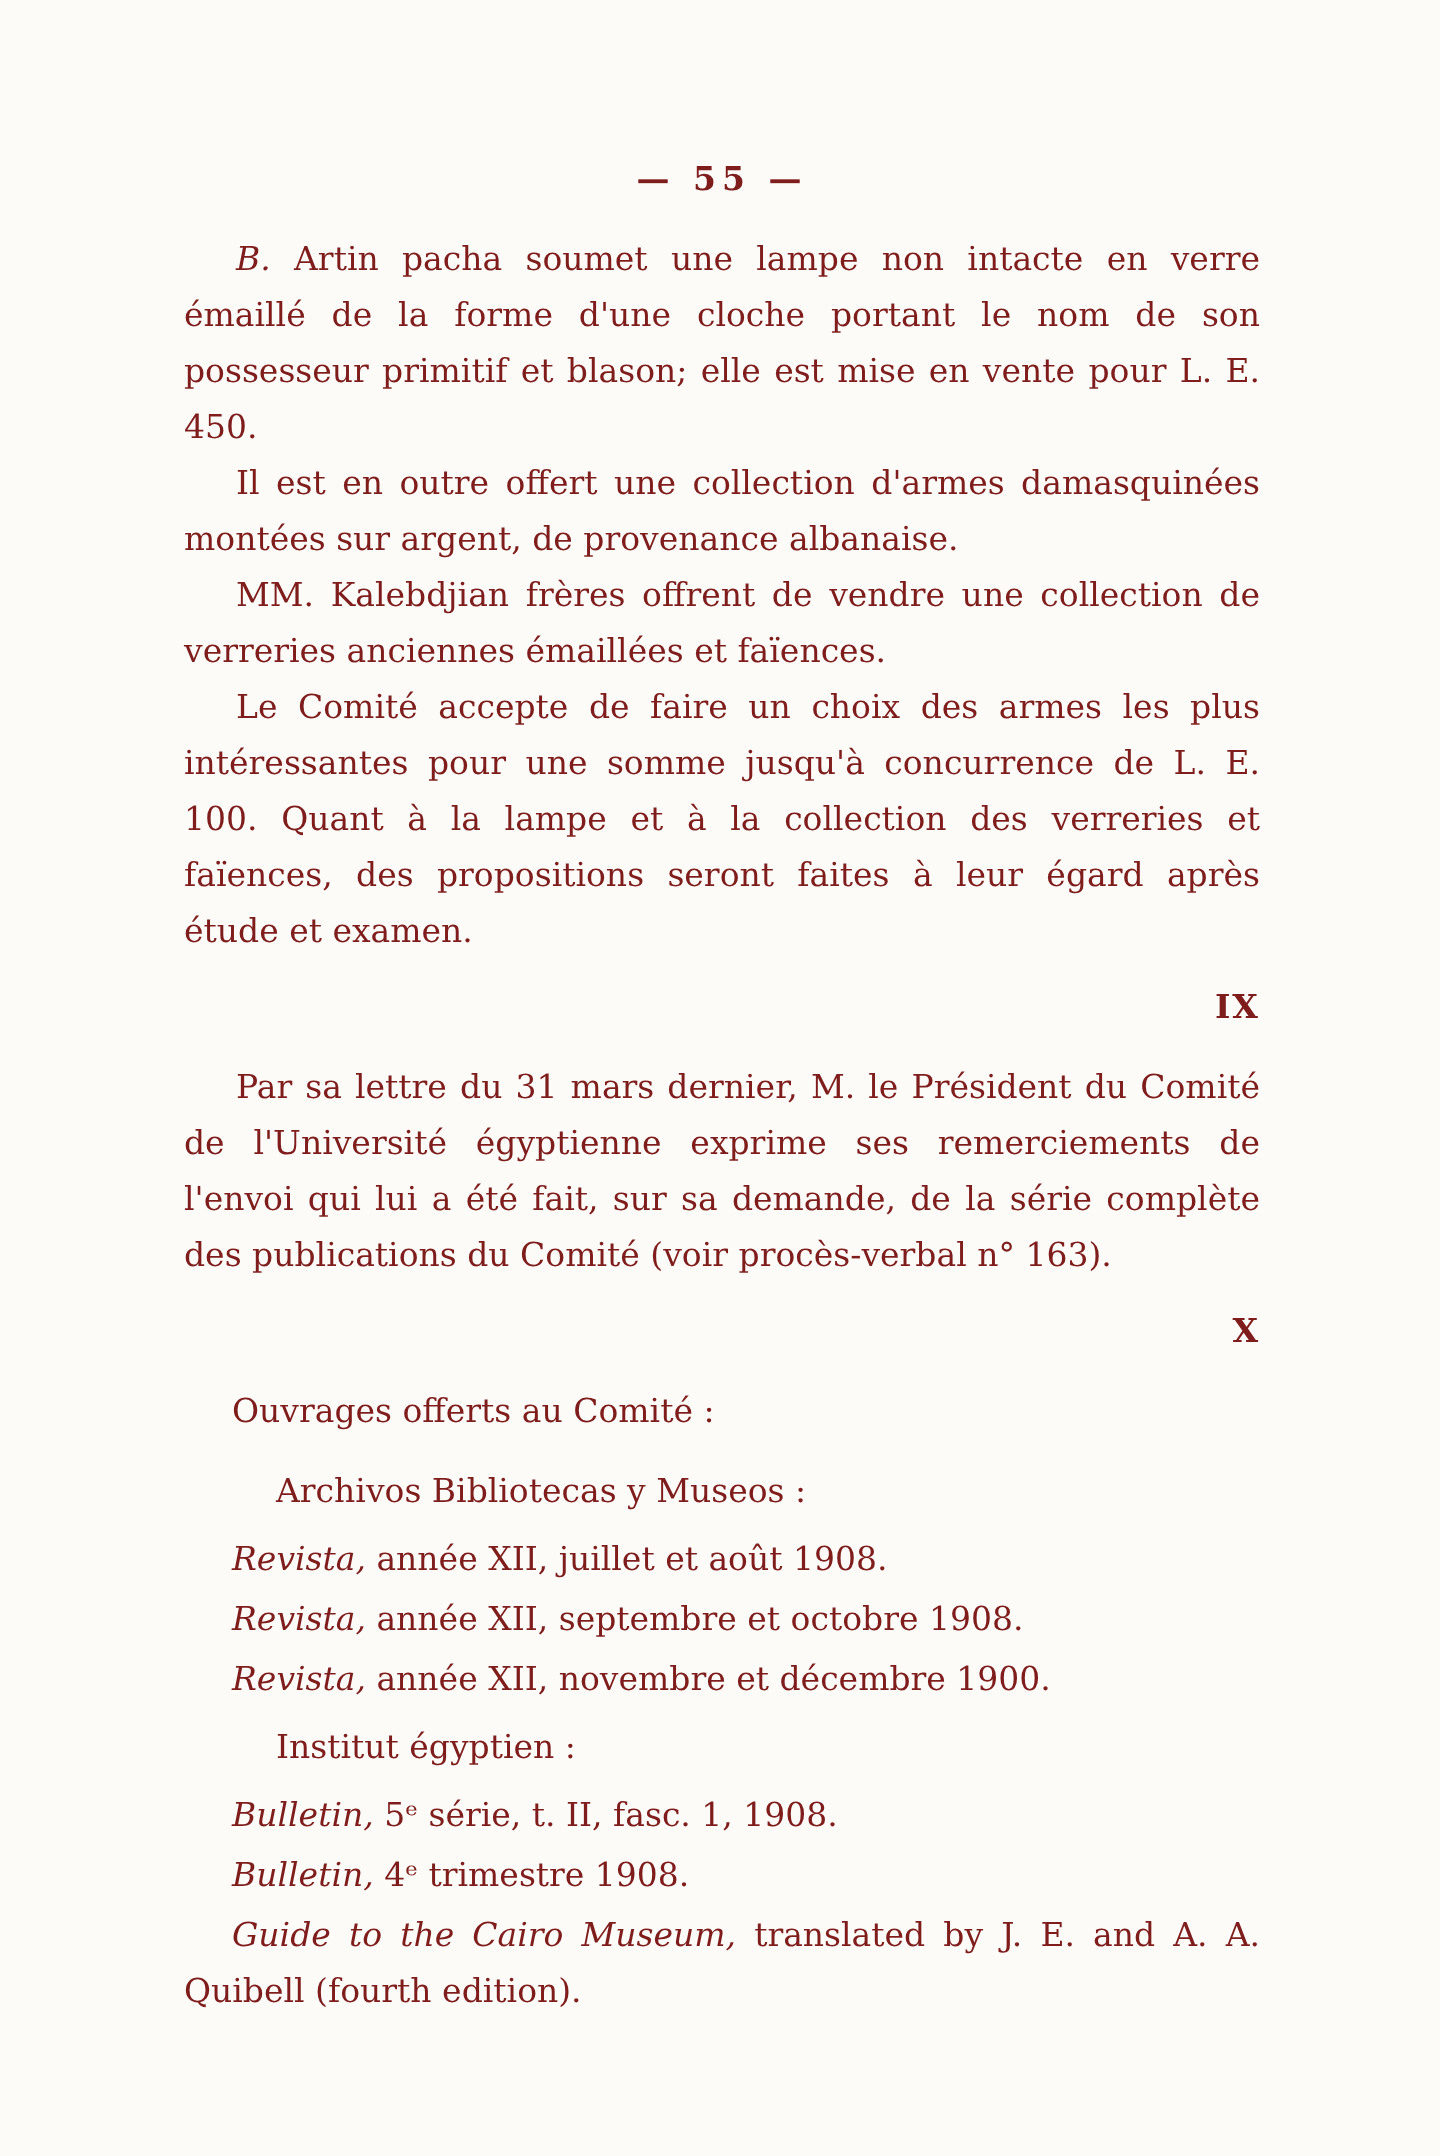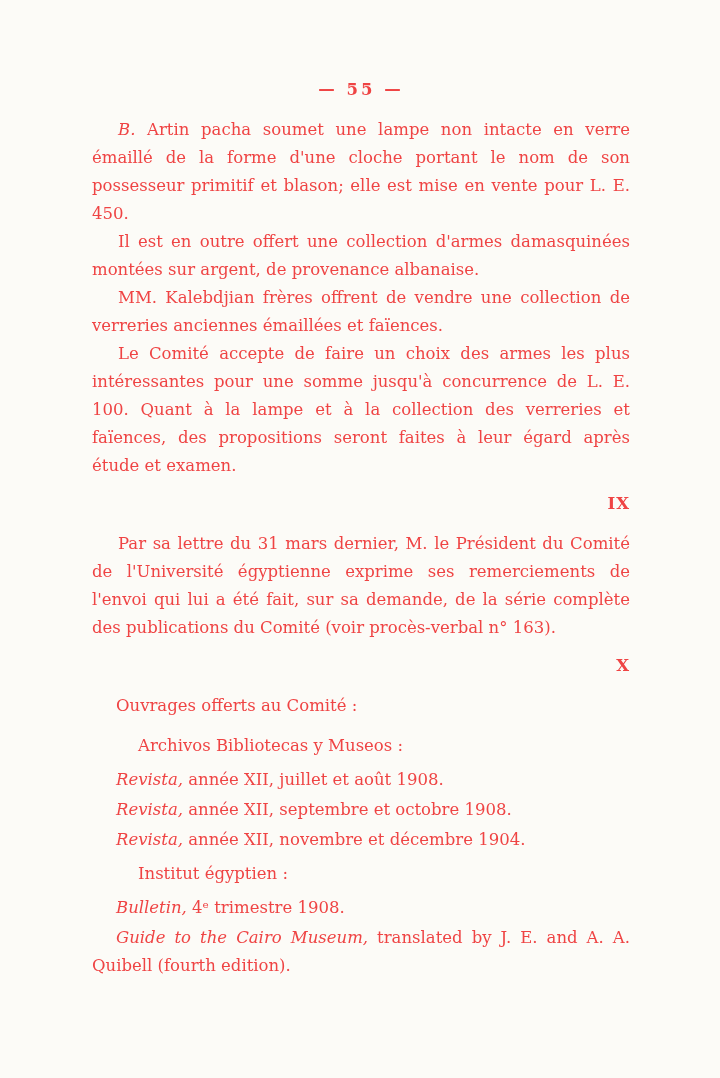--- a/index.html
+++ b/index.html
@@ -11,21 +11,21 @@
     position: relative;
     width: 720px;
     height: 1078px;
     margin: 0 auto;
     background: #fcfbf7;
     box-sizing: border-box;
     padding: 76px 90px 0 92px;
     font-family: "DejaVu Serif", "Liberation Serif", serif;
     font-size: 16.5px;
     line-height: 28px;
-    color: #ef4444;
+    color: #7f1d1d;
     overflow: hidden;
   }
   .pagenum {
     text-align: center;
     letter-spacing: 3px;
     font-weight: 700;
     margin: 0 0 12px 0;
   }
   p { margin: 0; }
   .just { text-align: justify; }
@@ -73,24 +73,25 @@
   <div class="sec">X</div>
 
   <p class="ouvrages">Ouvrages offerts au Comité :</p>
 
   <p class="group-head">Archivos Bibliotecas y Museos :</p>
 
   <p class="entry"><span class="it">Revista,</span><span> année XII, juillet et août 1908.</span></p>
 
   <p class="entry"><span class="it">Revista,</span><span> année XII, septembre et octobre 1908.</span></p>
 
-  <p class="entry"><span class="it">Revista,</span><span> année XII, novembre et décembre 1904.</span></p>
+  <p class="entry"><span class="it">Revista,</span><span> année XII, novembre et décembre 1900.</span></p>
 
   <p class="group-head">Institut égyptien :</p>
 
+  <p class="entry"><span class="it">Bulletin,</span><span> 5ᵉ série, t. II, fasc. 1, 1908.</span></p>
 
 
   <p class="entry"><span class="it">Bulletin,</span><span> 4ᵉ trimestre 1908.</span></p>
 
 
   <p class="entry wrap"><span class="it">Guide to the Cairo Museum,</span><span> translated by J. E. and A. A. Quibell (fourth edition).</span></p>
 
 </div>
 
 </body></html>

